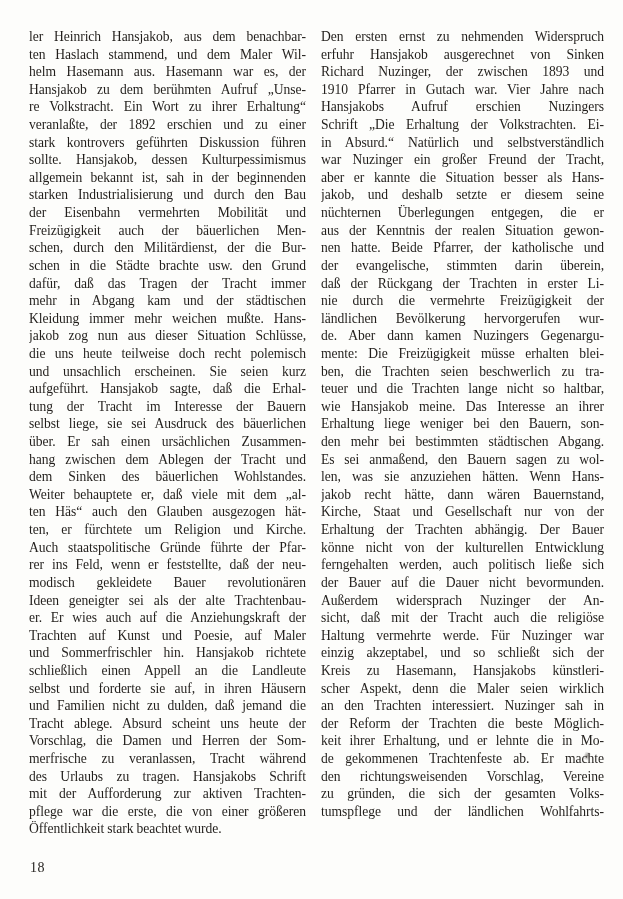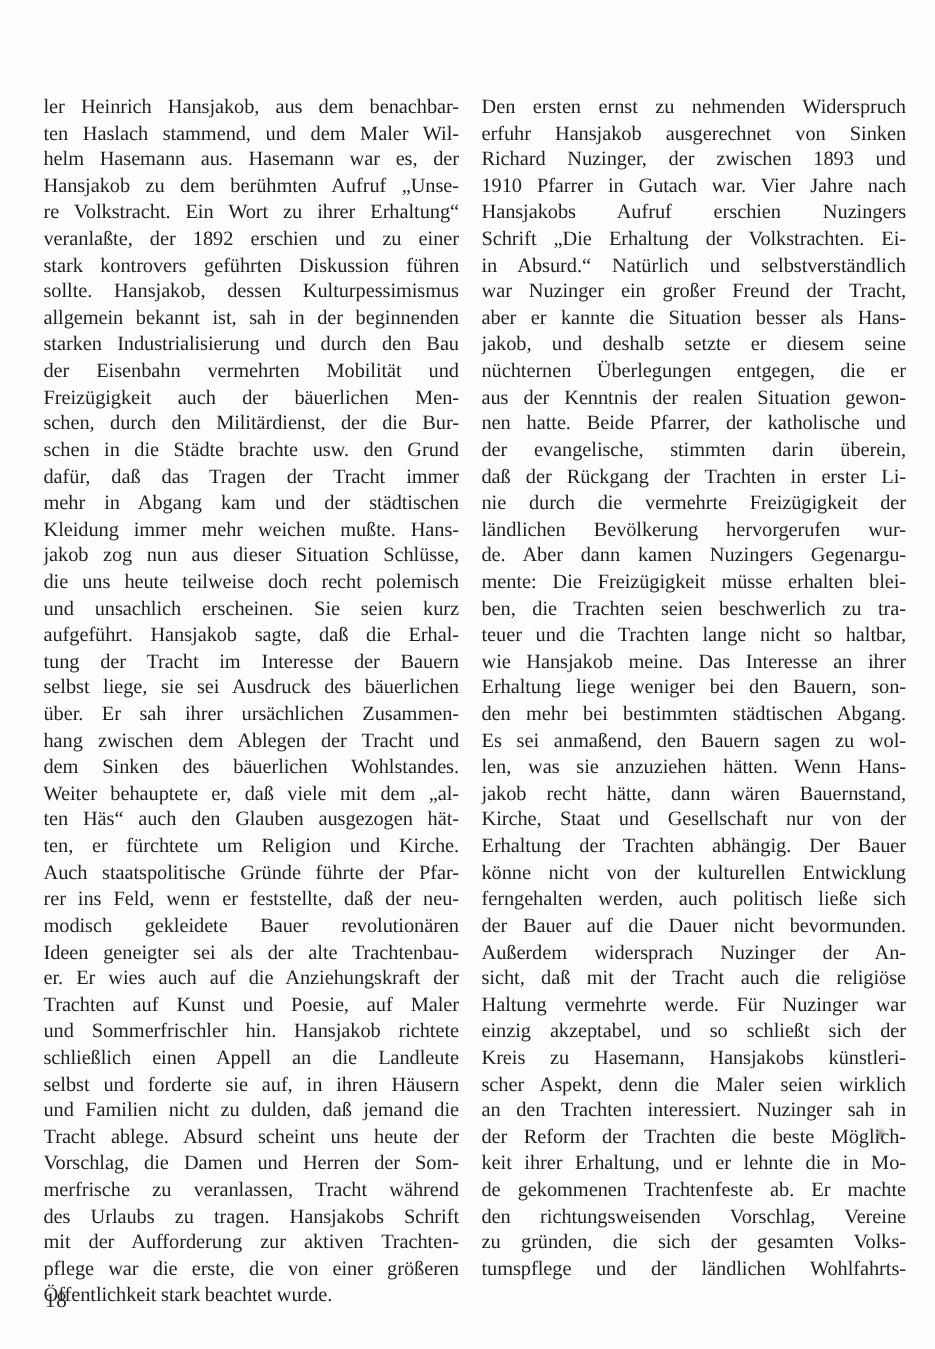--- a/index.html
+++ b/index.html
@@ -19,21 +19,20 @@
   .text-columns {
     position: absolute;
     left: 29px;
     top: 28px;
     width: 575px;
     display: flex;
     gap: 15px;
   }
   .col {
     overflow: hidden;
-    margin-top: 34px;
   }
   .col-left  { width: 277px; }
   .col-right { width: 283px; }
   .line {
     font-size: 13.6px;
     line-height: 17.62px;
     height: 17.62px;
     letter-spacing: -0.05px;
     word-spacing: -0.3px;
     text-align: justify;
@@ -86,21 +85,21 @@
         <div class="line">schen in die Städte brachte usw. den Grund</div>
         <div class="line">dafür, daß das Tragen der Tracht immer</div>
         <div class="line">mehr in Abgang kam und der städtischen</div>
         <div class="line">Kleidung immer mehr weichen mußte. Hans-</div>
         <div class="line">jakob zog nun aus dieser Situation Schlüsse,</div>
         <div class="line">die uns heute teilweise doch recht polemisch</div>
         <div class="line">und unsachlich erscheinen. Sie seien kurz</div>
         <div class="line">aufgeführt. Hansjakob sagte, daß die Erhal-</div>
         <div class="line">tung der Tracht im Interesse der Bauern</div>
         <div class="line">selbst liege, sie sei Ausdruck des bäuerlichen</div>
-        <div class="line">über. Er sah ihrer ursächlichen Zusammen-</div>
+        <div class="line">über. Er sah einen ursächlichen Zusammen-</div>
         <div class="line">hang zwischen dem Ablegen der Tracht und</div>
         <div class="line">dem Sinken des bäuerlichen Wohlstandes.</div>
         <div class="line">Weiter behauptete er, daß viele mit dem „al-</div>
         <div class="line">ten Häs“ auch den Glauben ausgezogen hät-</div>
         <div class="line">ten, er fürchtete um Religion und Kirche.</div>
         <div class="line">Auch staatspolitische Gründe führte der Pfar-</div>
         <div class="line">rer ins Feld, wenn er feststellte, daß der neu-</div>
         <div class="line">modisch gekleidete Bauer revolutionären</div>
         <div class="line">Ideen geneigter sei als der alte Trachtenbau-</div>
         <div class="line">er. Er wies auch auf die Anziehungskraft der</div>

